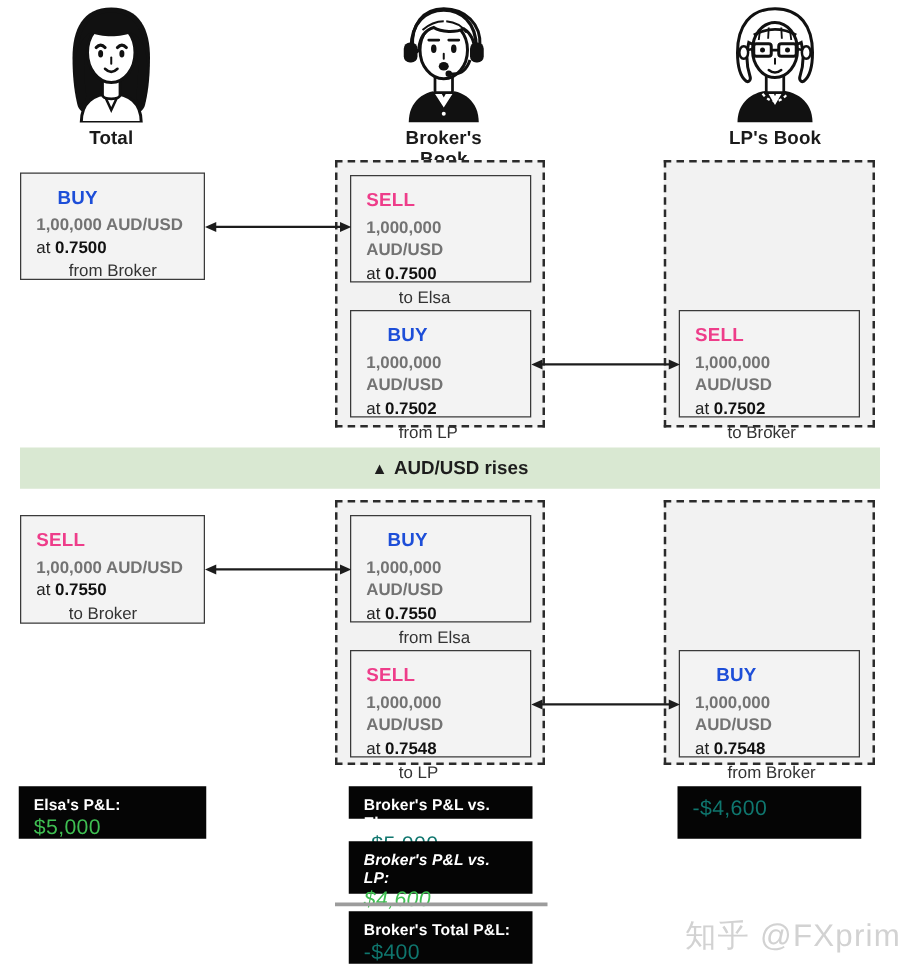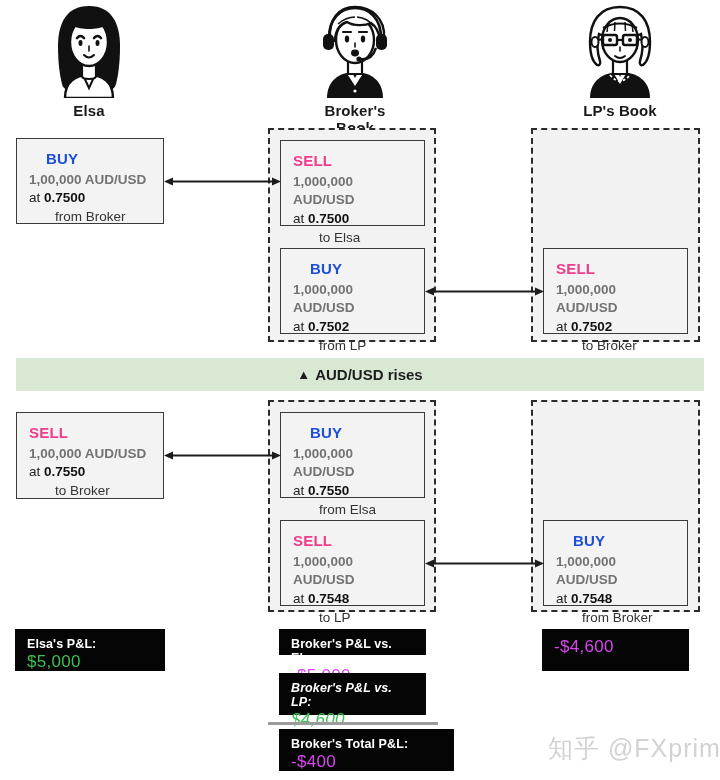--- a/index.html
+++ b/index.html
@@ -70,21 +70,21 @@
     box-sizing:border-box;
     padding:7px 11px 8px 11px;
     box-shadow:0 0 0 1px #050505;
   }
   .pnl .lbl{
     font-size:12.5px;font-weight:bold;color:#ffffff;
     letter-spacing:.1px;margin-bottom:1px;
   }
   .pnl .val{font-size:17px;font-weight:normal;letter-spacing:.3px;}
   .val.pos{color:#3fbf52;}
-  .val.neg{color:#d946ef;}
+  .val.neg{color:#0f766e;}
 
   .divider{
     position:absolute;height:3px;background:#9c9c9c;
   }
 
   
   .wm{
     position:absolute;
     font-size:25px;color:#d2d2d2;
     white-space:nowrap;letter-spacing:1px;
@@ -117,21 +117,21 @@
           <path d="M38 36 q3.5 -4 7 0" fill="none" stroke="#111" stroke-width="2.6" stroke-linecap="round"></path>
           <path d="M55 36 q3.5 -4 7 0" fill="none" stroke="#111" stroke-width="2.6" stroke-linecap="round"></path>
           <ellipse cx="41.5" cy="41" rx="2" ry="3" fill="#111"></ellipse>
           <ellipse cx="58.5" cy="41" rx="2" ry="3" fill="#111"></ellipse>
 
           <path d="M50 44 l0 5" stroke="#111" stroke-width="1.6" stroke-linecap="round"></path>
           <path d="M45 53 q5 5 10 0" fill="none" stroke="#111" stroke-width="2" stroke-linecap="round"></path>
         </g>
       </svg>
     </div>
-    <div class="nm">Elsa</div>
+    <div class="nm">Total</div>
   </div>
 
   <div class="person" style="left:305px;top:2px;width:100px;">
     <div class="av">
       <svg viewBox="0 0 100 96" width="100" height="96">
         <g>
 
           <path d="M22 96 C22 79 34 70 50 70 C66 70 78 79 78 96 Z" fill="#111"></path>
 
           <path d="M41 70 L50 84 L59 70 L55 67 L50 76 L45 67 Z" fill="#fff"></path>
@@ -330,21 +330,21 @@
     <div class="val neg">-$5,000</div>
   </div>
 
   <div class="pnl" style="left:280px;top:674px;width:145px;height:40px;font-style:italic;">
     <div class="lbl">Broker's P&amp;L vs. LP:</div>
     <div class="val pos">$4,600</div>
   </div>
 
   <div class="divider" style="left:268px;top:722px;width:170px;"></div>
 
-  <div class="pnl" style="left:280px;top:730px;width:173px;height:40px;">
+  <div class="pnl" style="left:280px;top:730px;width:145px;height:40px;">
     <div class="lbl">Broker's Total P&amp;L:</div>
     <div class="val neg">-$400</div>
   </div>
 
   <div class="pnl" style="left:543px;top:630px;width:145px;height:40px;">
     <div class="val neg">-$4,600</div>
   </div>
 
   <div class="wm" style="left:548px;top:732px;">知乎 @FXprime</div>
 

